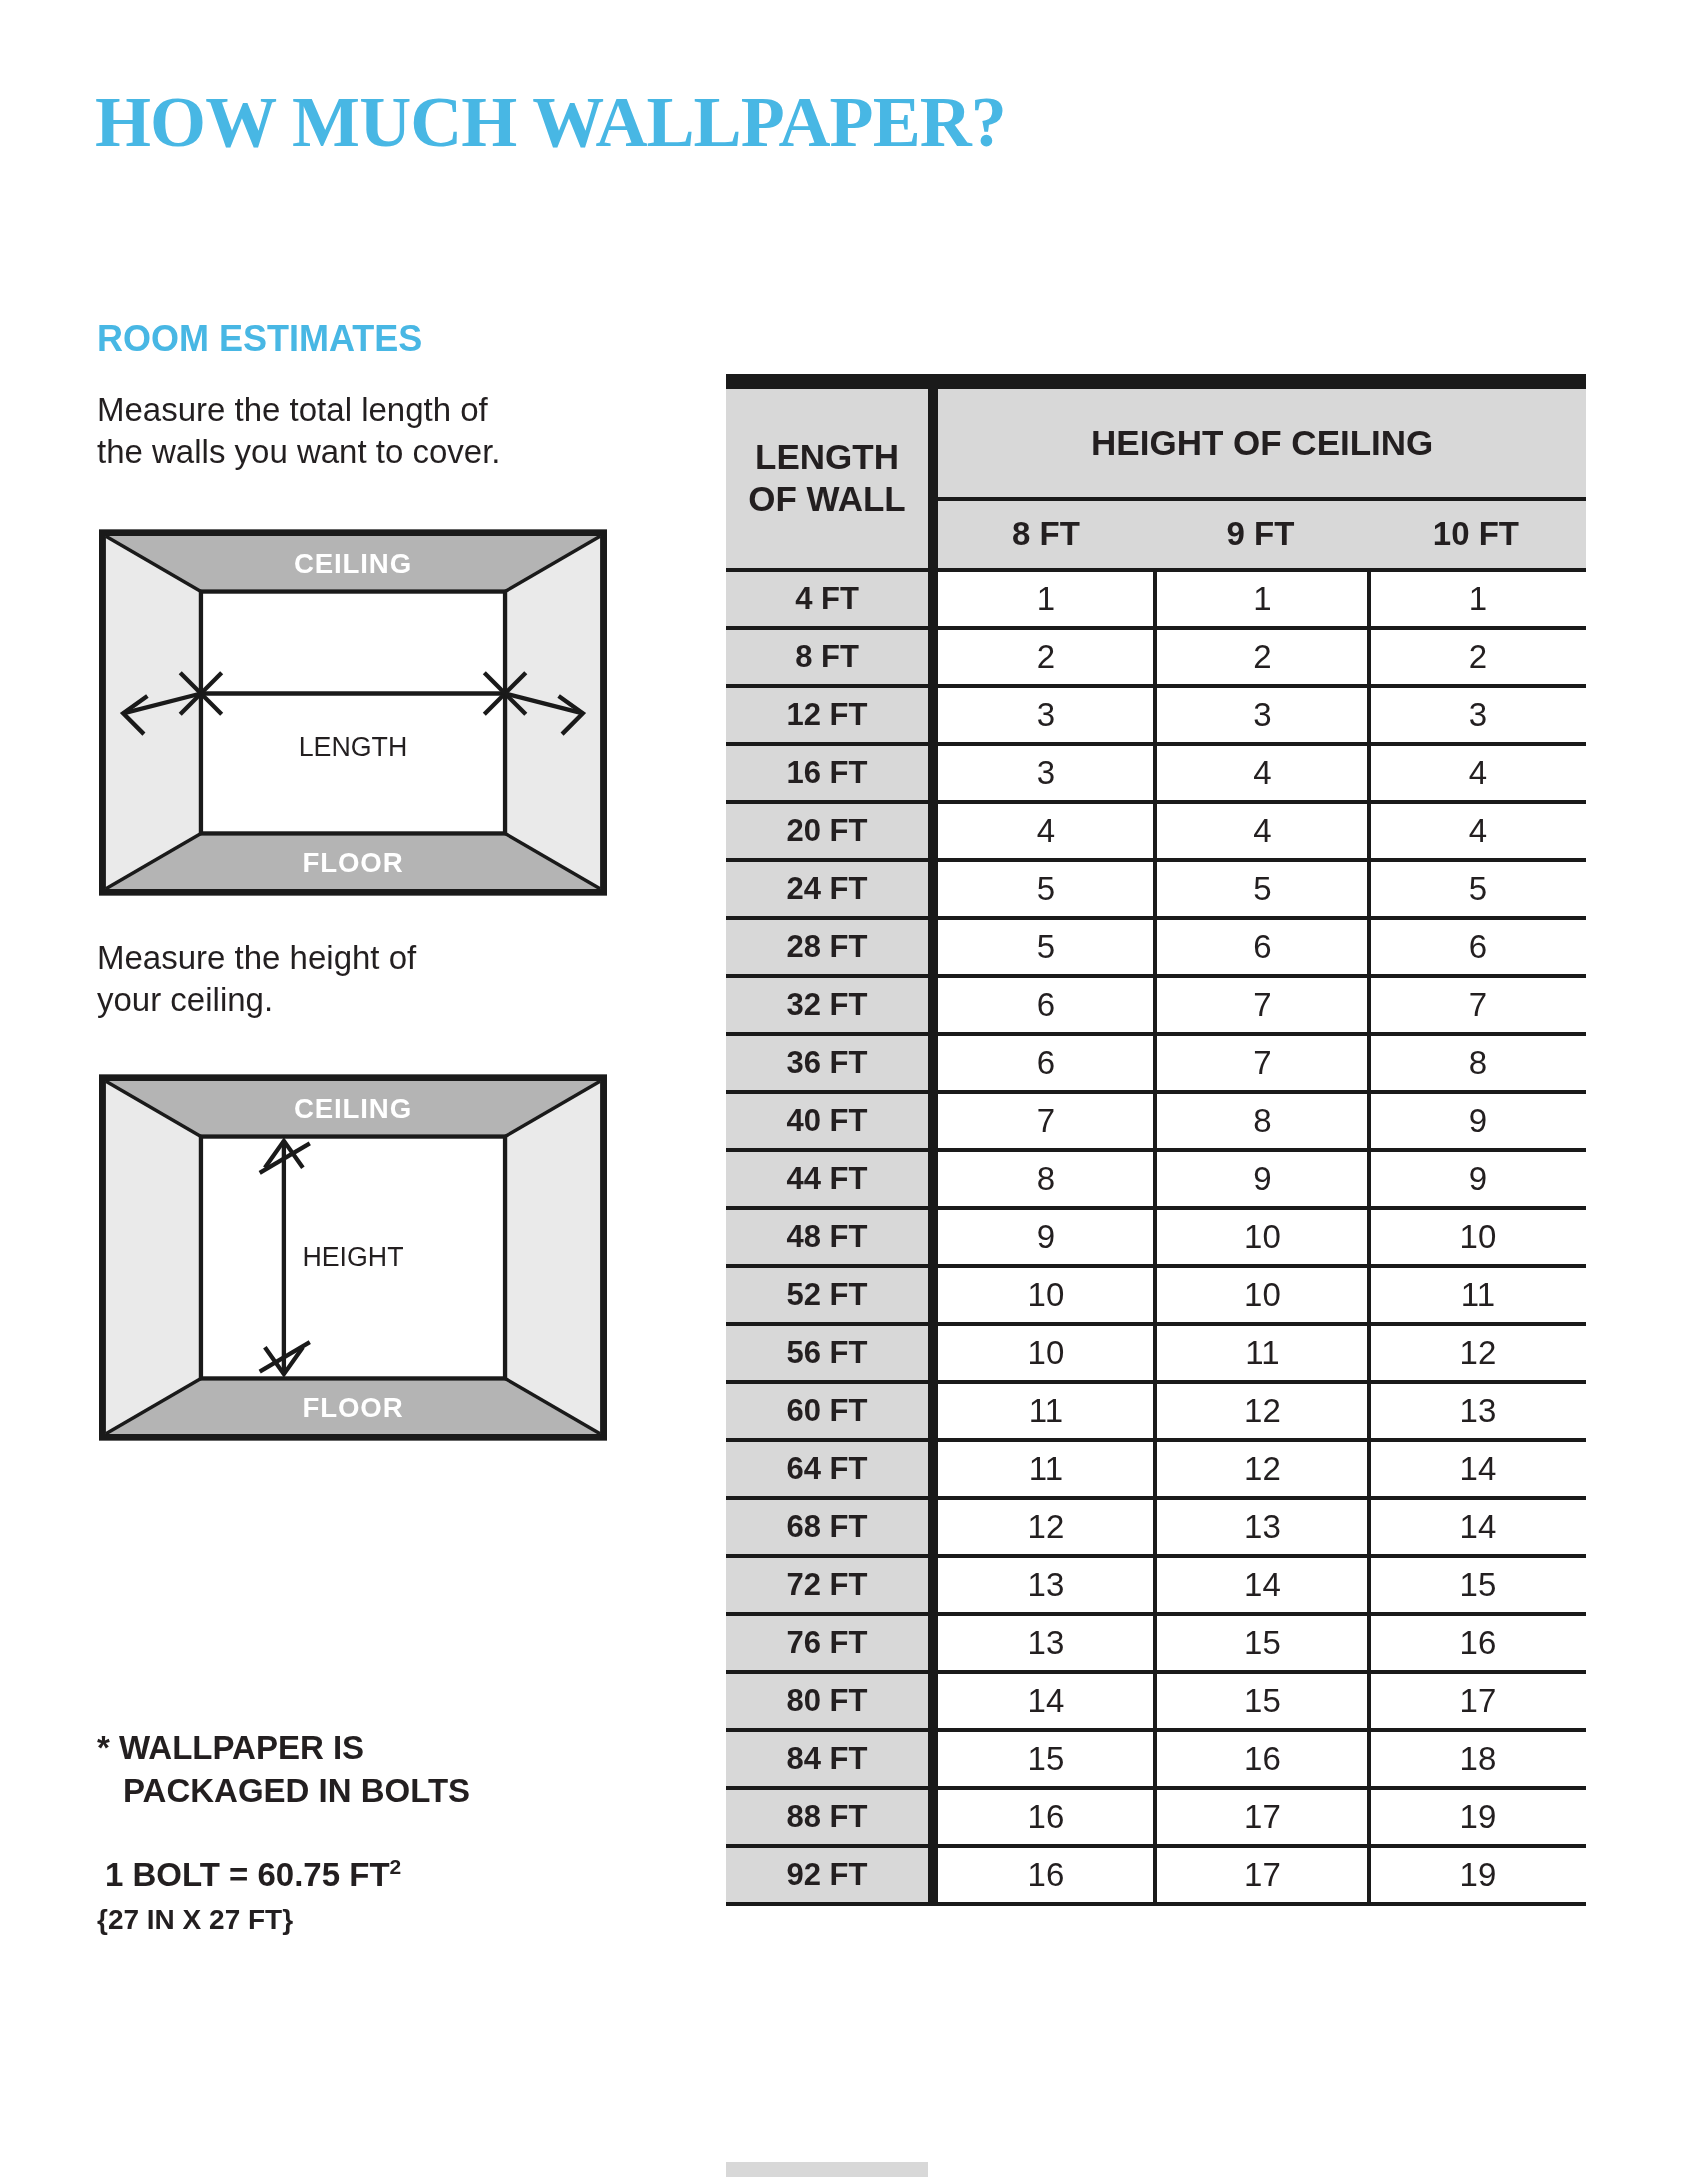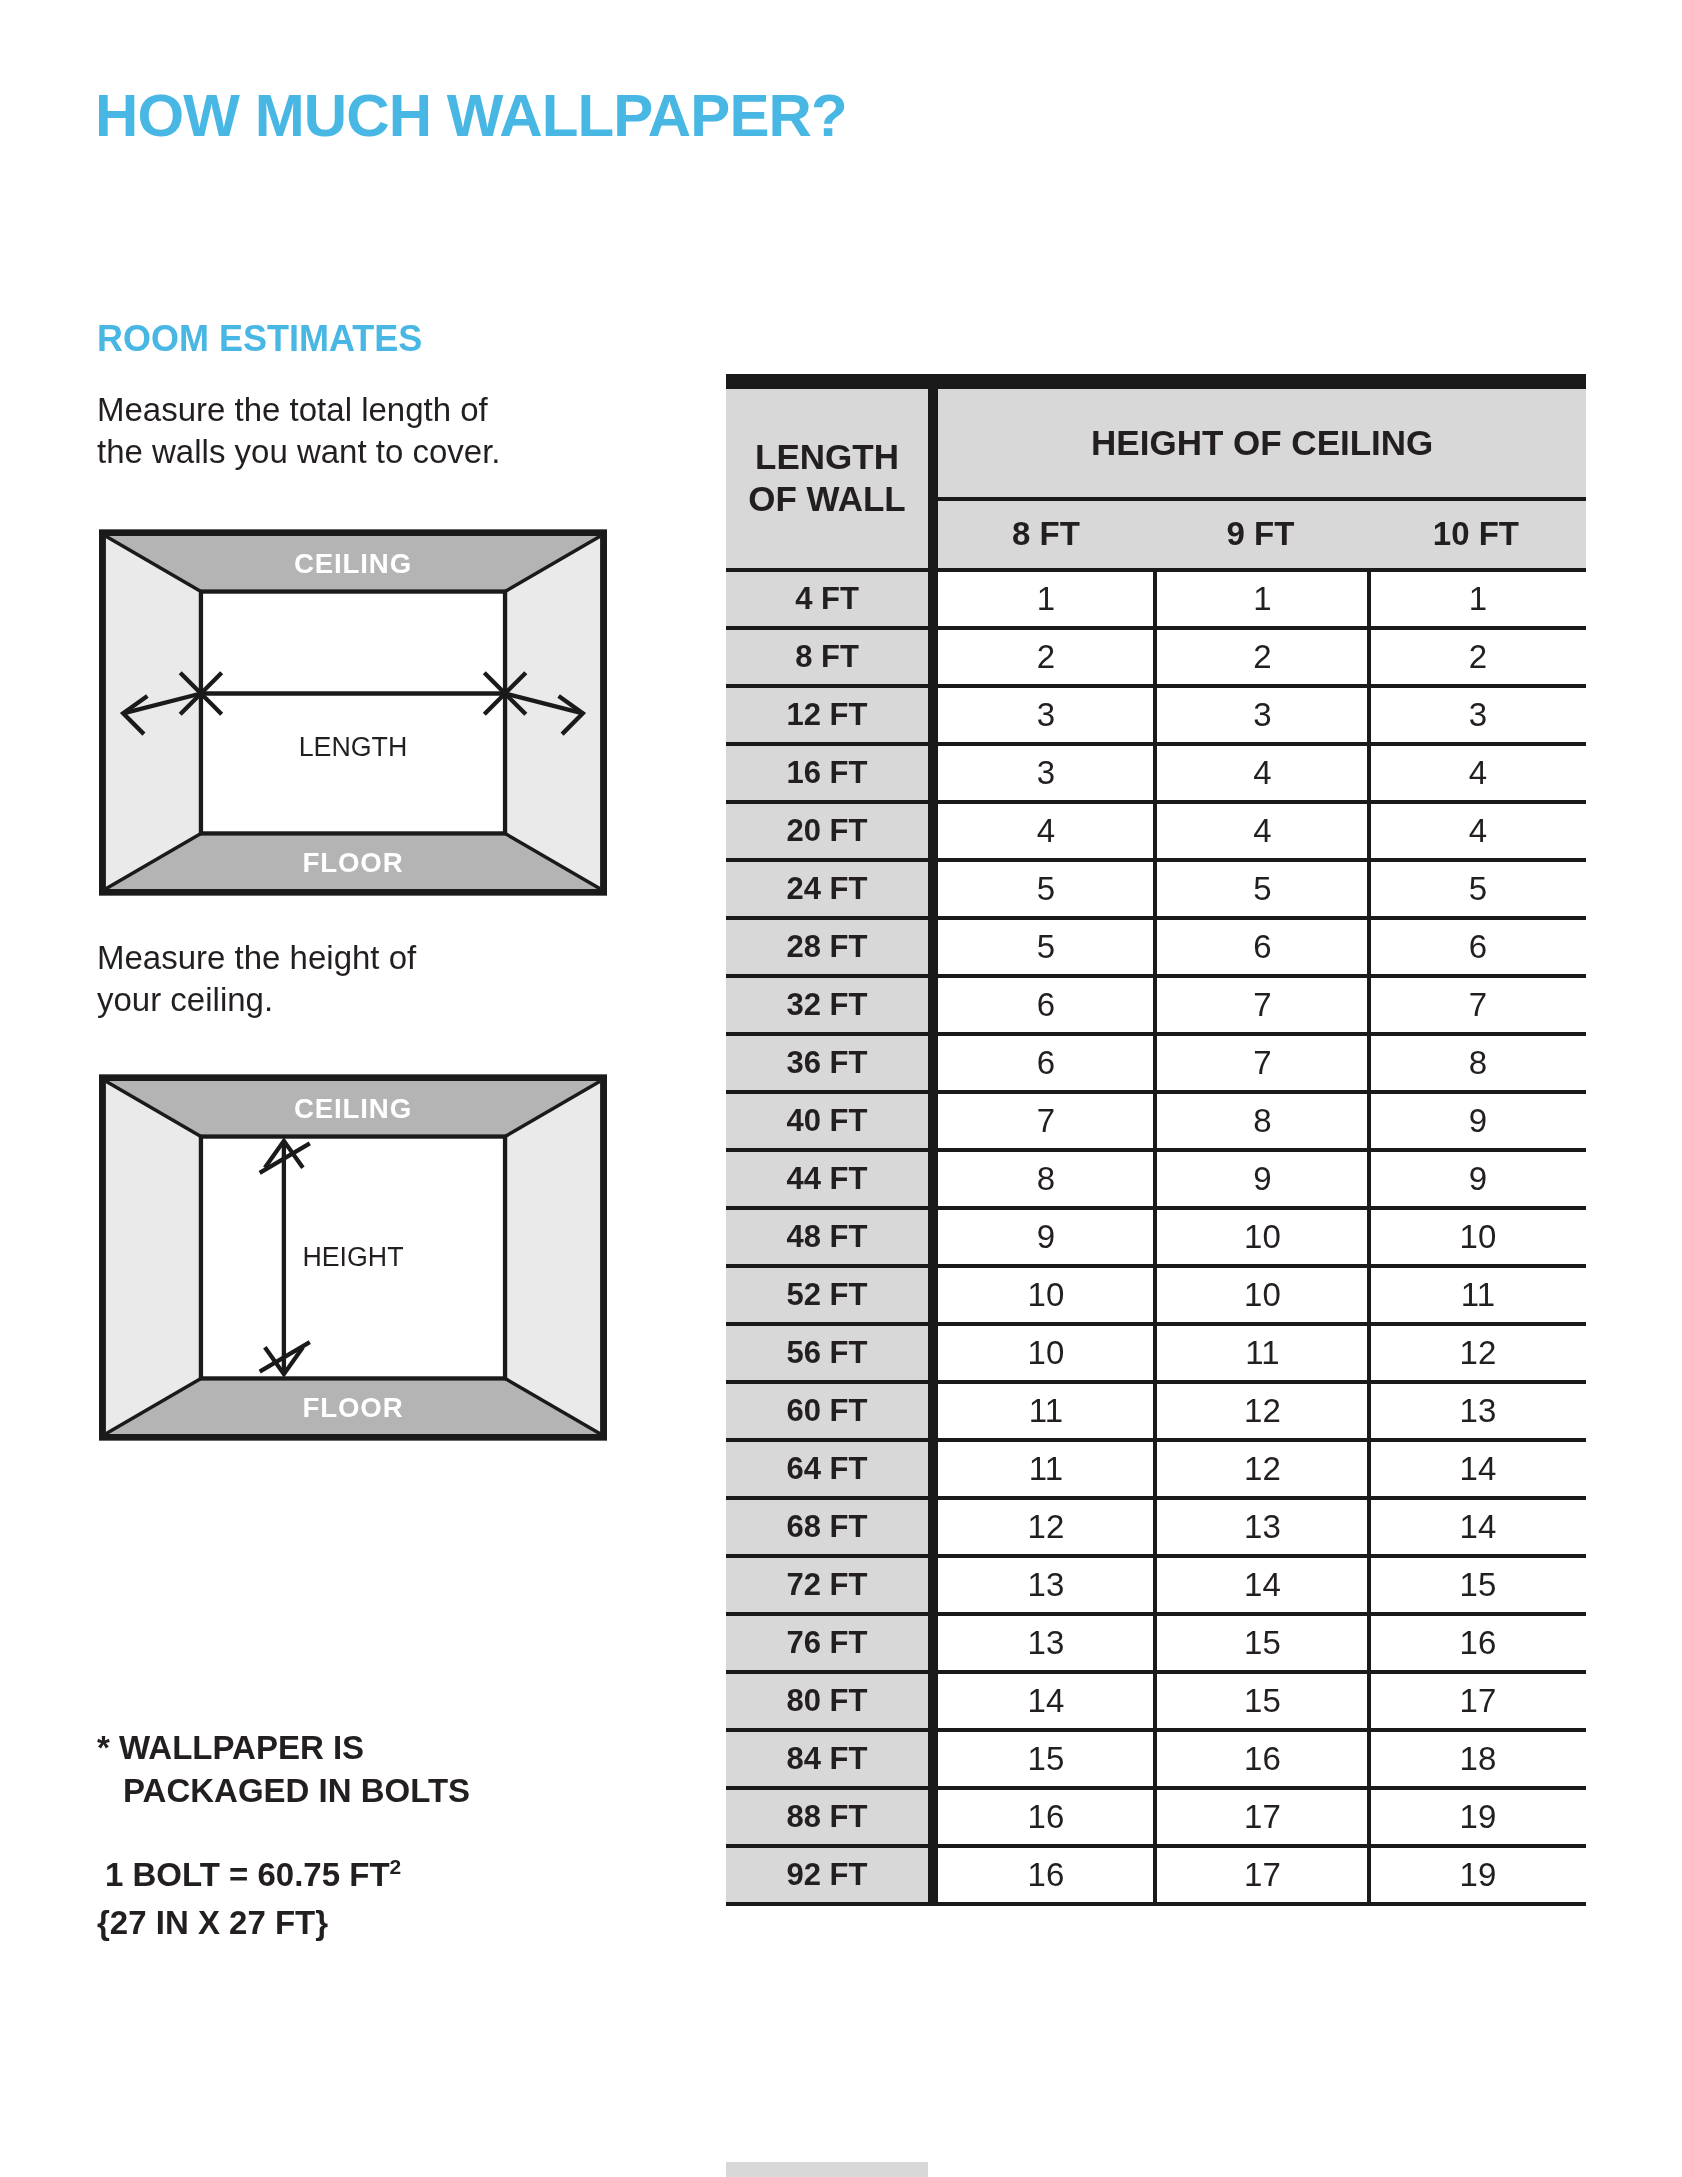--- a/index.html
+++ b/index.html
@@ -12,43 +12,44 @@
   }
   *{box-sizing:border-box;margin:0;padding:0}
   body{background:#fff}
   .page{
     position:relative;width:1683px;height:2177px;background:#ffffff;
     font-family:"Liberation Sans","DejaVu Sans",sans-serif;color:var(--text-dark);
     overflow:hidden;
   }
   .page-title{
     position:absolute;left:95px;top:81px;
-    font-size:60px;font-weight:bold;letter-spacing:-0.9px;color:var(--accent-blue);
+    font-size:72px;font-weight:bold;letter-spacing:-0.9px;color:var(--accent-blue);
     white-space:nowrap;
+    font-family:Liberation Serif, serif;
   }
   .section-heading{
     font-size:36px;font-weight:bold;color:var(--accent-blue);white-space:nowrap;
   }
   .room-estimates-heading{position:absolute;left:97px;top:318px}
   .bolts-heading{position:absolute;left:726px;top:318px;width:860px;text-align:center}
   .para{position:absolute;left:97px;font-size:33px;line-height:42px;color:var(--text-dark)}
   .para-1{top:389px}
   .para-2{top:937px}
   .para-3{top:1487px}
   .diagram{position:absolute;left:99px}
   .diagram-1{top:529px}
   .diagram-2{top:1074px}
   .diagram svg{display:block}
   .diag-label{font-size:32px;font-weight:600;letter-spacing:1px;fill:#ffffff}
   .measure-label{font-size:31px;fill:var(--text-dark)}
   .footnote{position:absolute;left:97px;top:1726px;font-size:33px;font-weight:bold;line-height:43px}
   .footnote .indent{padding-left:26px}
   .bolt-equation{position:absolute;left:105px;top:1856px;font-size:33px;font-weight:bold}
   .bolt-equation .sup{font-size:21px;position:relative;top:-12px}
-  .bolt-dimensions{position:absolute;left:97px;top:1904px;font-size:33px;font-weight:bold}
+  .bolt-dimensions{position:absolute;left:97px;top:1904px;font-size:28px;font-weight:bold}
 
   
   .bolts-table{position:absolute;left:726px;top:374px;width:860px}
   .table-topbar{height:14.7px;background:var(--line-black)}
   .thead{display:flex;background:var(--table-gray);border-bottom:4.3px solid var(--line-black)}
   .th-rowheader{
     width:202px;display:flex;flex-direction:column;justify-content:center;align-items:center;
     font-weight:bold;font-size:35px;line-height:42px;
   }
   .v-divider{width:10.4px;background:var(--line-black)}

